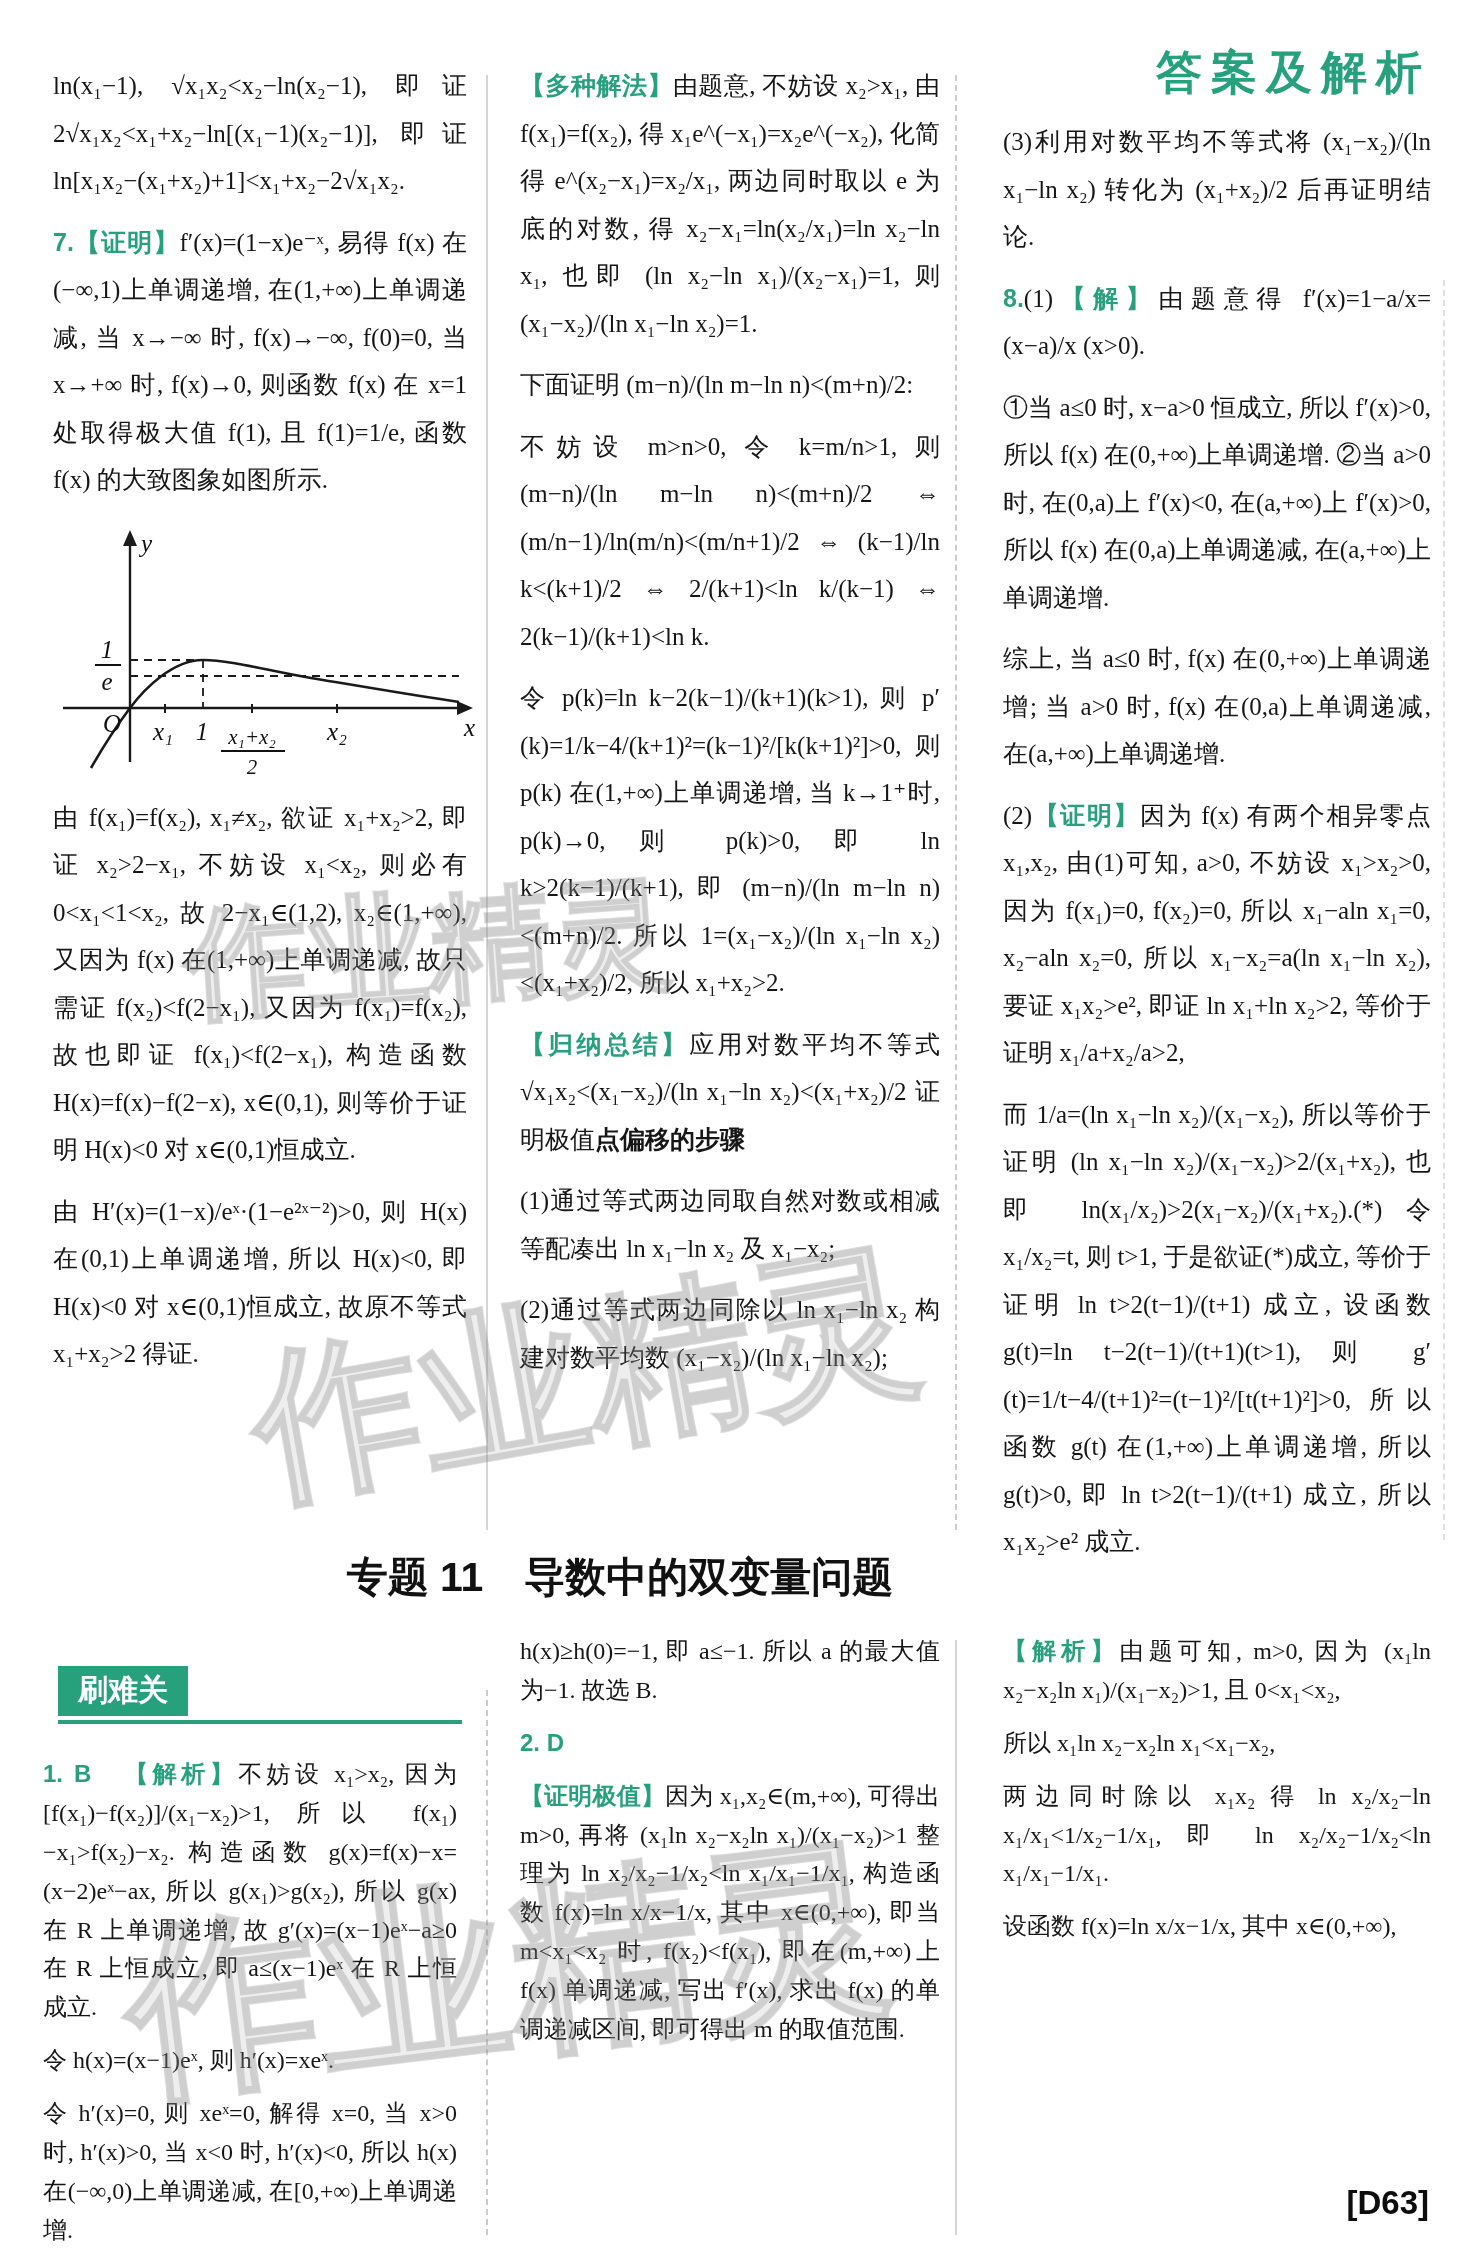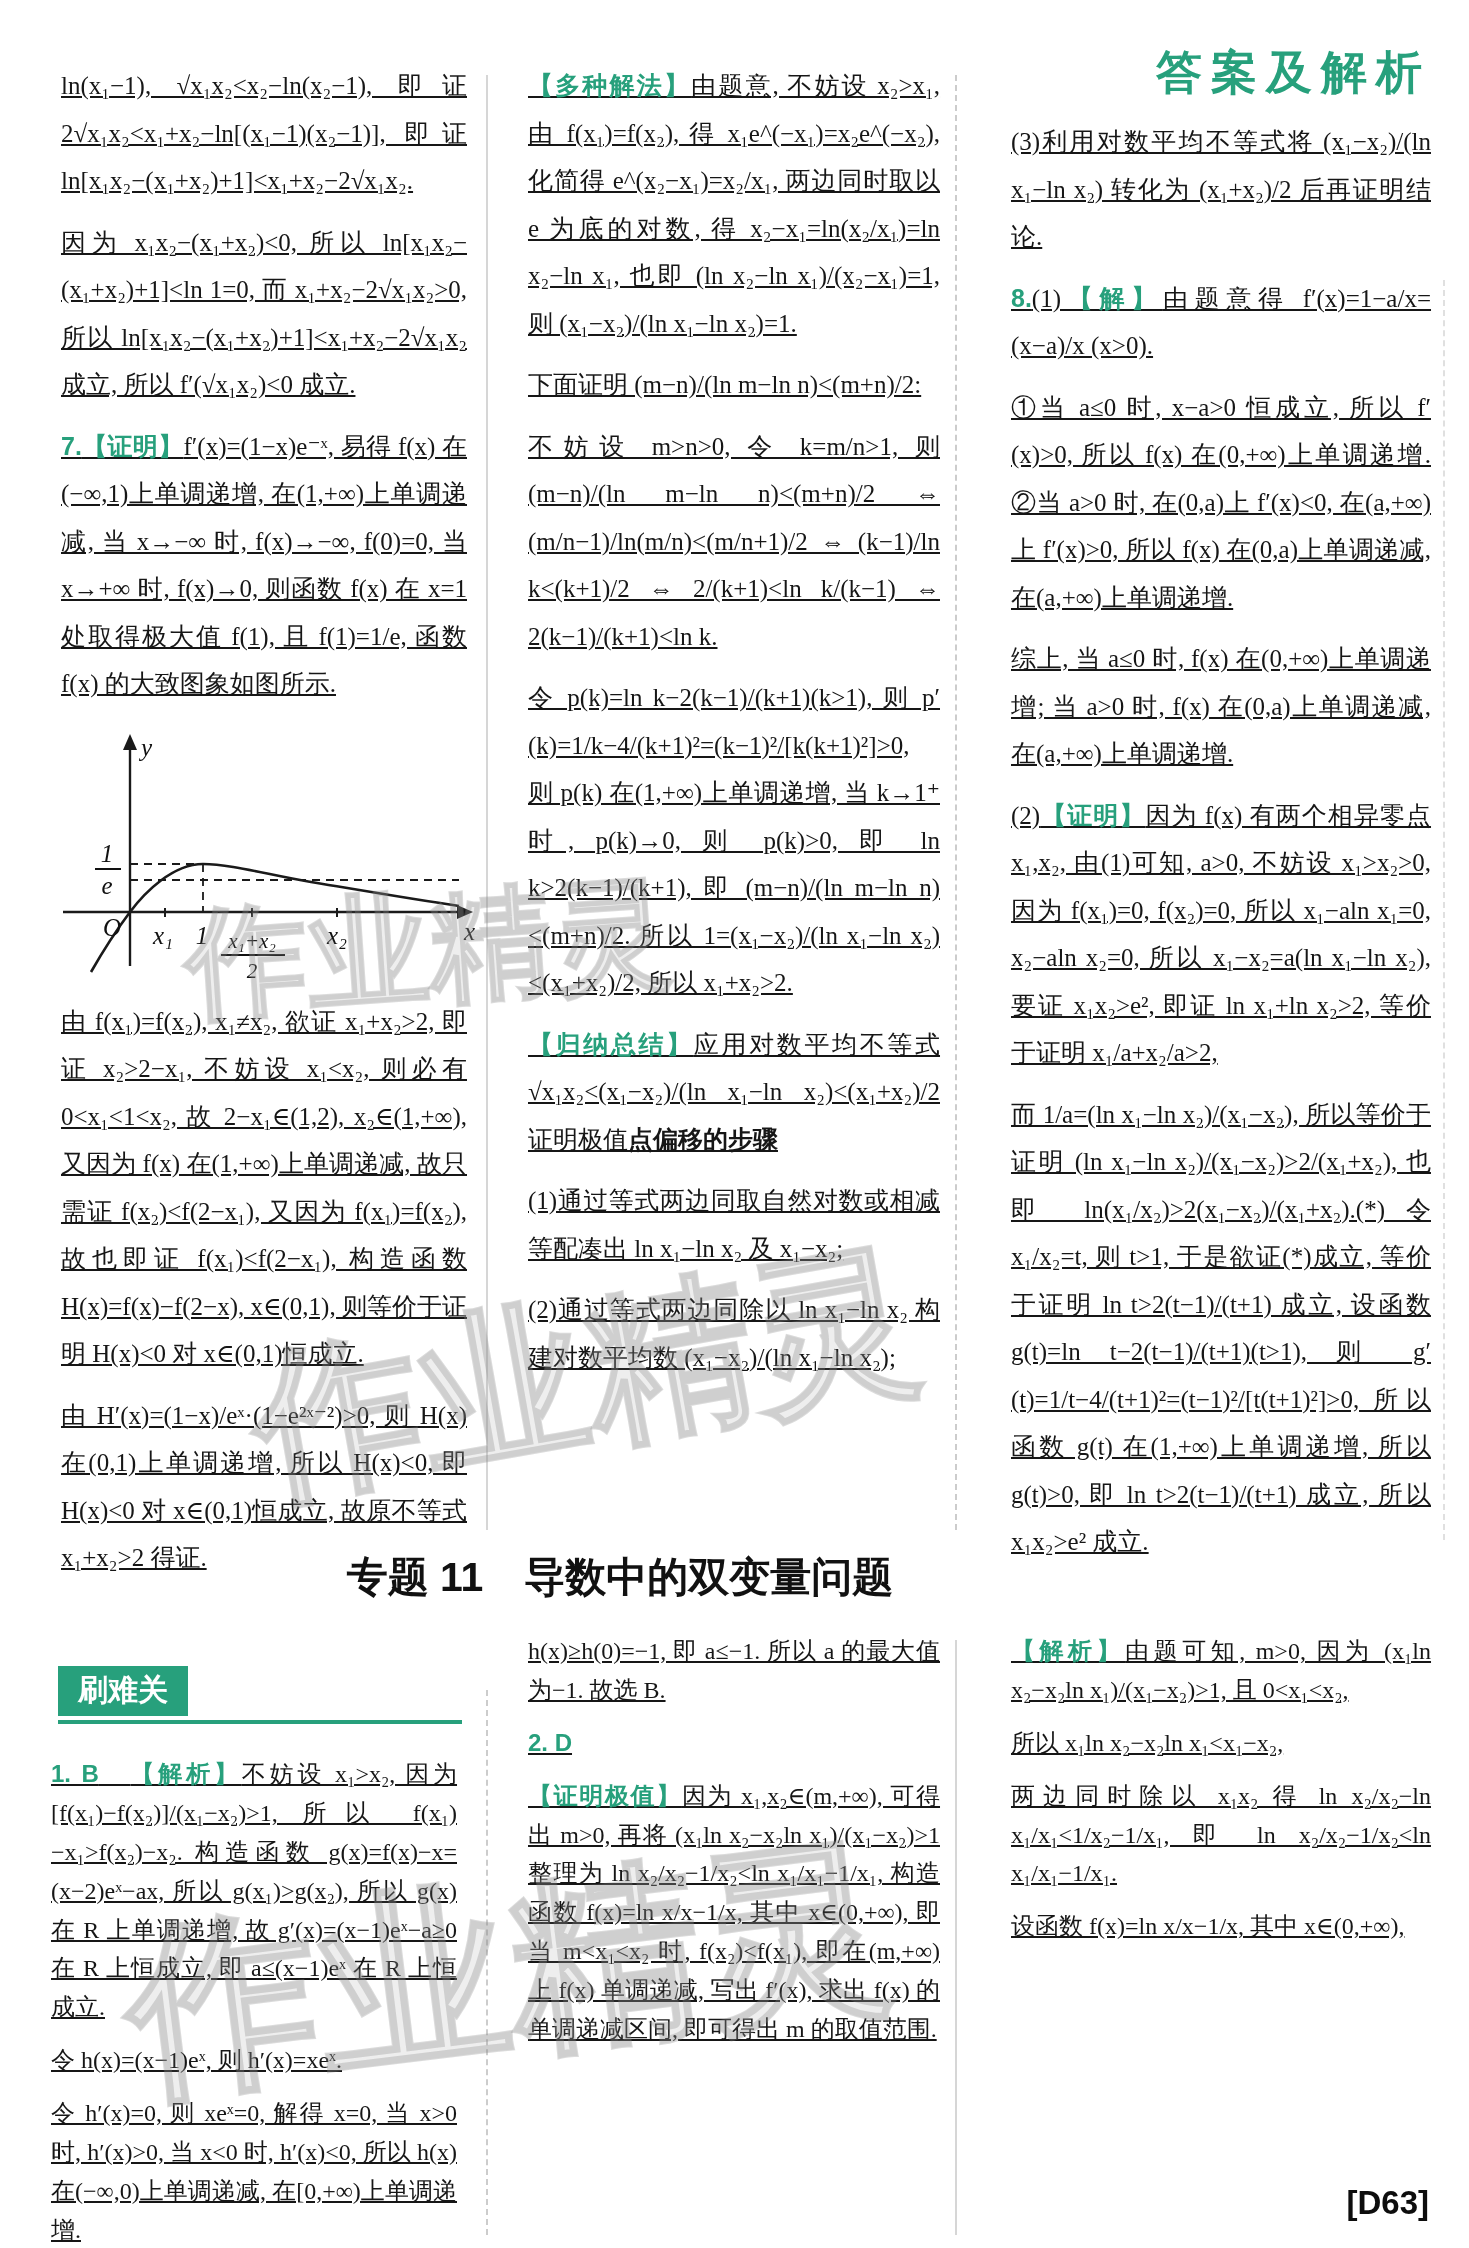--- a/index.html
+++ b/index.html
@@ -19,21 +19,21 @@
   
   .col{position:absolute;text-align:justify;}
   .topcol{font-size:25px;line-height:1.9;}
   .botcol{font-size:24px;line-height:1.62;}
   .col-1{left:45px;top:62px;width:422px;}
   .col-2{left:512px;top:62px;width:428px;}
   .col-3{left:995px;top:118px;width:436px;}
   .bcol-1{left:35px;top:1755px;width:422px;}
   .bcol-2{left:512px;top:1632px;width:428px;}
   .bcol-3{left:995px;top:1632px;width:436px;}
-  .block{margin:0 0 14px 16px;text-decoration:underline;}
+  .block{margin:0 0 14px 8px;}
   .run-num,.run-label{
     color:var(--accent);font-weight:bold;
     font-family:"Liberation Sans","DejaVu Sans",sans-serif;
   }
   .run-bold{font-weight:bold;font-family:"Liberation Sans","DejaVu Sans",sans-serif;}
   
   .vline{position:absolute;width:0;}
   .vl-solid{border-left:2px solid #d6d6d6;}
   .vl-dash{border-left:2px dashed #cccccc;}
   .vl-1{left:486px;top:75px;height:1455px;}
@@ -94,21 +94,20 @@
 
   <div class="vline vl-solid vl-1"></div>
   <div class="vline vl-dash  vl-2"></div>
   <div class="vline vl-edge"></div>
   <div class="vline vl-dash  vl-b1"></div>
   <div class="vline vl-solid vl-b2"></div>
 
   <div class="col topcol col-1">
     <div>
         <p class="block"><span>ln(x₁−1), √x₁x₂&lt;x₂−ln(x₂−1), 即证 2√x₁x₂&lt;x₁+x₂−ln[(x₁−1)(x₂−1)], 即证 ln[x₁x₂−(x₁+x₂)+1]&lt;x₁+x₂−2√x₁x₂.</span></p>
-        <p class="block"><span>因为 x₁x₂−(x₁+x₂)&lt;0, 所以 ln[x₁x₂−(x₁+x₂)+1]&lt;ln 1=0, 而 x₁+x₂−2√x₁x₂&gt;0, 所以 ln[x₁x₂−(x₁+x₂)+1]&lt;x₁+x₂−2√x₁x₂ 成立, 所以 f′(√x₁x₂)&lt;0 成立.</span></p>
         <p class="block"><span class="run-num">7.</span><span class="run-label">【证明】</span><span>f′(x)=(1−x)e⁻ˣ, 易得 f(x) 在(−∞,1)上单调递增, 在(1,+∞)上单调递减, 当 x→−∞ 时, f(x)→−∞, f(0)=0, 当 x→+∞ 时, f(x)→0, 则函数 f(x) 在 x=1 处取得极大值 f(1), 且 f(1)=1/e, 函数 f(x) 的大致图象如图所示.</span></p>
       </div>
 
     <div class="figure-wrap">
       <svg width="430" height="262" viewBox="0 0 430 262">
 
         <line class="axis" x1="18" y1="190" x2="414" y2="190"></line>
         <polygon points="412,183 428,190 412,197" fill="#1a1a1a"></polygon>
         <line class="axis" x1="85" y1="244" x2="85" y2="26"></line>
         <polygon points="78,28 85,12 92,28" fill="#1a1a1a"></polygon>

